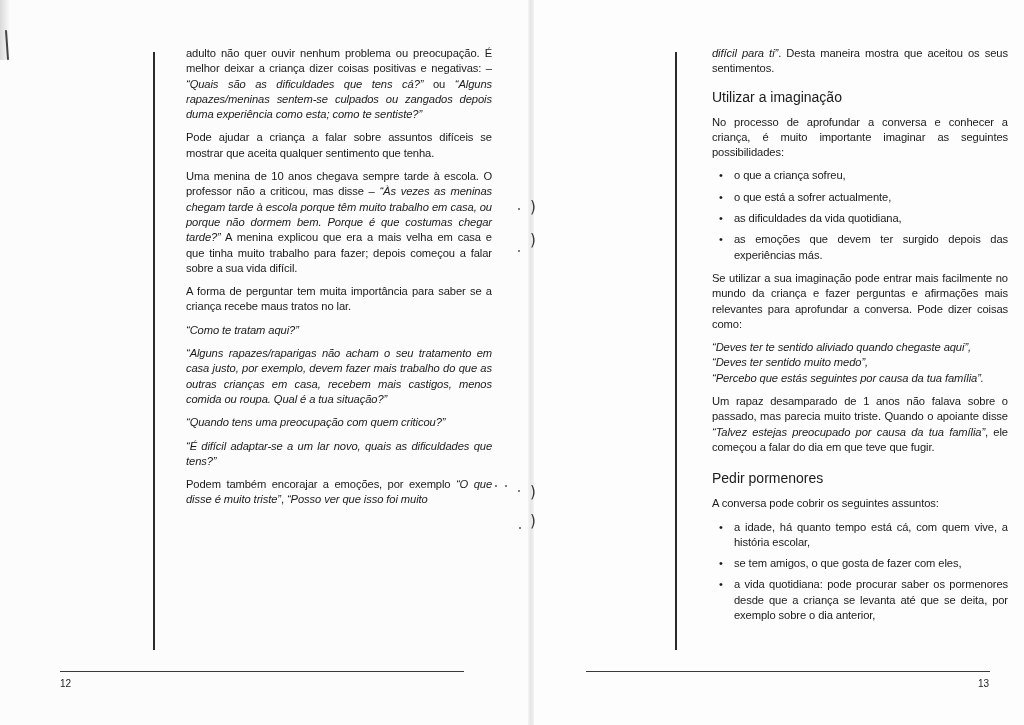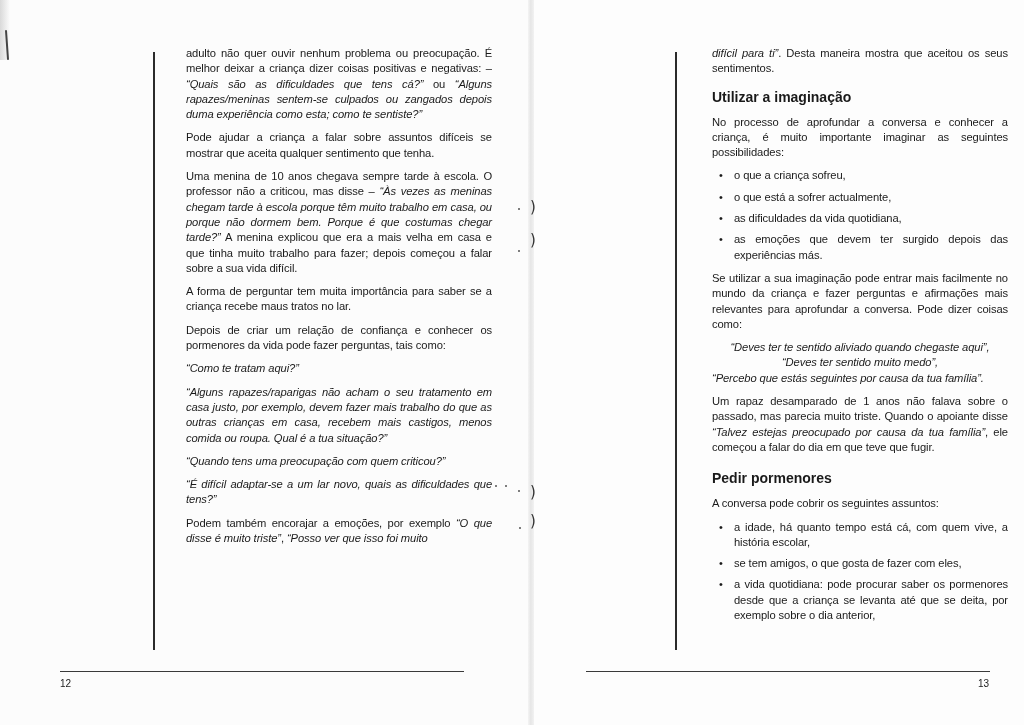--- a/index.html
+++ b/index.html
@@ -105,24 +105,24 @@
     margin-left: 20px;
   }
   .column-left  { left: 166px; width: 306px; }
   .column-right { left: 692px; width: 296px; }
 
   .column p {
     margin: 0 0 8px 0;
     hyphens: manual;
   }
   .column em { font-style: italic; }
-  .column .no-justify { text-align: center; }
+  .column .no-justify { text-align: left; }
 
   .section-heading {
-    font-weight: bold;
+    font-weight: normal;
     font-size: 14px;
     line-height: 18px;
     margin: 11px 0 9px 0;
     letter-spacing: 0;
   }
   .sub-heading {
     font-weight: bold;
     font-size: 11.4px;
     margin: 14px 0 8px 0;
   }
@@ -188,23 +188,20 @@
     </p>
 
     <p>
       <span>Uma menina de 10 anos chegava sempre tarde à escola. O professor não a criticou, mas disse – </span><em>“Às vezes as meninas chegam tarde à escola porque têm muito trabalho em casa, ou porque não dormem bem. Porque é que costumas chegar tarde?”</em><span> A menina explicou que era a mais velha em casa e que tinha muito trabalho para fazer; depois começou a falar sobre a sua vida difícil.</span>
     </p>
 
     <p>
       <span>A forma de perguntar tem muita importância para saber se a criança recebe maus tratos no lar.</span>
     </p>
 
-    <p>
-      <span>Depois de criar um relação de confiança e conhecer os pormenores da vida pode fazer perguntas, tais como:</span>
-    </p>
 
     <p>
       <em>“Como te tratam aqui?”</em>
     </p>
 
     <p>
       <em>“Alguns rapazes/raparigas não acham o seu tratamento em casa justo, por exemplo, devem fazer mais trabalho do que as outras crianças em casa, recebem mais castigos, menos comida ou roupa. Qual é a tua situação?”</em>
     </p>
 
     <p>

